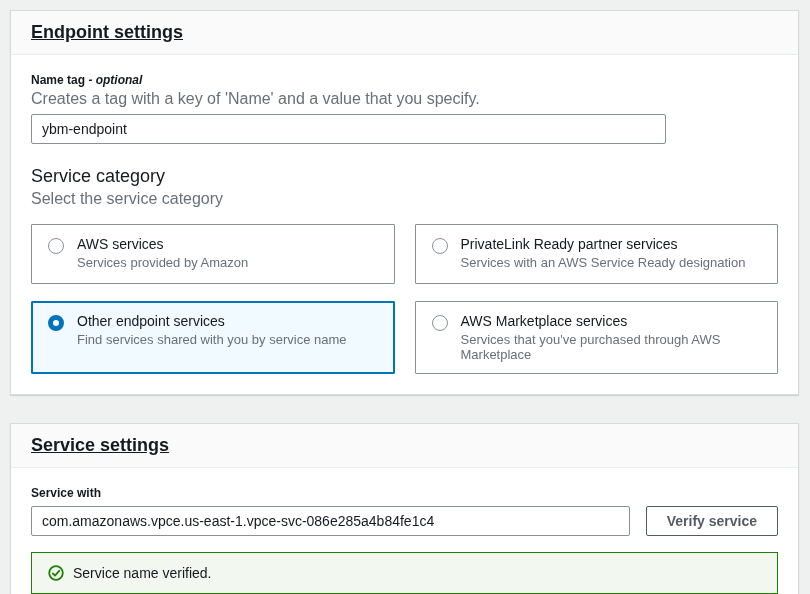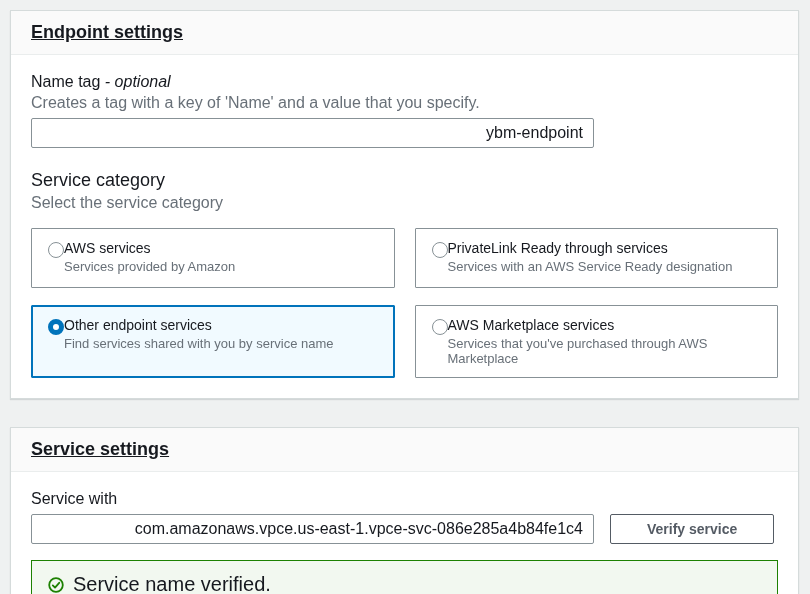--- a/index.html
+++ b/index.html
@@ -33,60 +33,60 @@
     border-bottom:1px solid var(--header-border);
     padding:11px 20px;
     text-decoration:underline;
   }
   .panel-title{
     font-size:18px;
     font-weight:700;
     color:var(--text-dark);
   }
   .panel-body{padding:18px 20px 20px 20px;}
-  .field-label{font-size:16px;color:var(--text-dark);}
+  .field-label{font-size:12px;color:var(--text-dark);font-weight:bold;}
   .optional{font-style:italic;}
   .field-desc{
     font-size:16px;
     color:var(--text-gray);
     margin-top:3px;
   }
   .text-input{
     display:block;
     margin-top:6px;
-    width:563px;
+    width:635px;
     height:30px;
     border:1px solid var(--border-gray);
     border-radius:2px;
     padding:4px 10px;
-    font-size:16px;
+    font-size:14px;
     font-family:"Liberation Sans", sans-serif;
     color:var(--text-dark);
     background:#fff;
-    text-align:right;
   }
   .section-title{
     margin-top:22px;
     font-size:18px;
     font-weight:400;
     color:var(--text-dark);
   }
   .cards-grid{
     margin-top:16px;
     display:grid;
     grid-template-columns:1fr 1fr;
     gap:17px 20px;
   }
   .card{
     border:1px solid var(--border-gray);
     border-radius:1px;
     background:#fff;
     padding:11px 16px;
     display:flex;
     align-items:flex-start;
+    gap:13px;
     cursor:pointer;
     min-height:60px;
   }
   .card.selected{
     border:1px solid var(--accent-blue);
     box-shadow:inset 0 0 0 1px var(--accent-blue);
     background:var(--selected-bg);
   }
   .radio{
     flex:0 0 auto;
@@ -103,42 +103,42 @@
   .card-desc{font-size:13px;color:var(--text-gray);margin-top:3px;}
   .gap{height:28px;}
   .input-row{
     display:flex;
     align-items:flex-start;
     gap:16px;
     margin-top:6px;
   }
   .btn{
     height:30px;
-    padding:4px 36px;
+    padding:4px 20px;
     background:#fff;
     border:1px solid #545b64;
     border-radius:2px;
     color:#545b64;
     font-size:14px;
     font-weight:700;
     font-family:"Liberation Sans", sans-serif;
     cursor:pointer;
     white-space:nowrap;
   }
   .alert-success{
     margin-top:16px;
     border:1px solid var(--success-green);
     background:var(--success-bg);
     padding:12px 16px;
     display:flex;
     align-items:center;
     gap:9px;
   }
   .alert-icon{flex:0 0 auto;width:16px;height:16px;display:block;}
-  .alert-text{font-size:20px;color:var(--text-dark);}
+  .alert-text{font-size:14px;color:var(--text-dark);}
 </style>
 </head>
 <body>
 
 <section class="panel">
   <header class="panel-header">
     <h2 class="panel-title">Endpoint settings</h2>
   </header>
   <div class="panel-body">
 
@@ -160,21 +160,21 @@
         <span class="radio"></span>
         <div>
           <div class="card-label">AWS services</div>
           <div class="card-desc">Services provided by Amazon</div>
         </div>
       </div>
 
       <div class="card">
         <span class="radio"></span>
         <div>
-          <div class="card-label">PrivateLink Ready through services</div>
+          <div class="card-label">PrivateLink Ready partner services</div>
           <div class="card-desc">Services with an AWS Service Ready designation</div>
         </div>
       </div>
 
       <div class="card selected">
         <span class="radio selected"></span>
         <div>
           <div class="card-label">Other endpoint services</div>
           <div class="card-desc">Find services shared with you by service name</div>
         </div>

